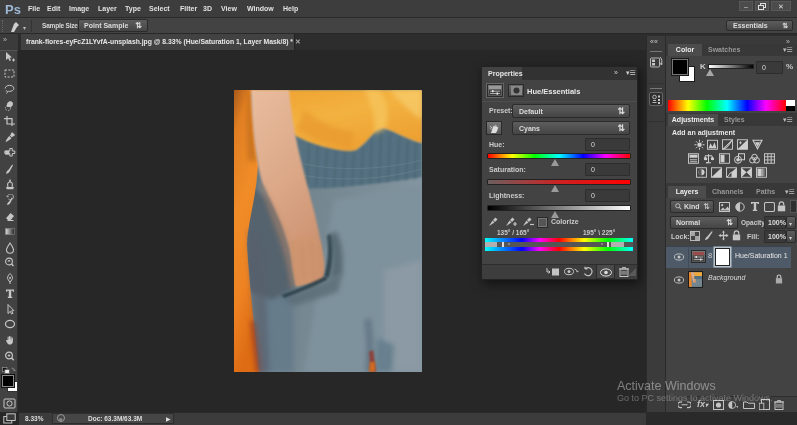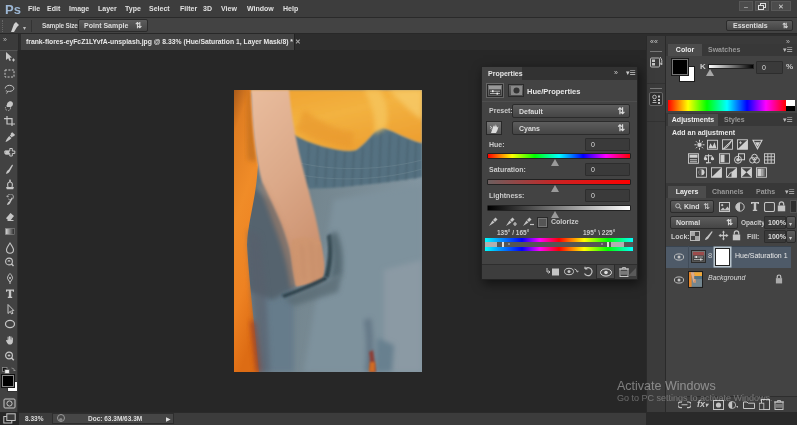--- a/index.html
+++ b/index.html
@@ -499,21 +499,21 @@
       <line x1="1" y1="5.2" x2="11" y2="5.2" stroke="#ccc" stroke-width="0.8"></line>
       <line x1="1" y1="7.5" x2="11" y2="7.5" stroke="#ccc" stroke-width="0.8"></line>
       <rect x="3" y="4.2" width="1.6" height="2" fill="#eee"></rect>
       <rect x="7.5" y="6.6" width="1.6" height="2" fill="#eee"></rect>
     </svg>
 <div class="abs" style="left:508px;top:84px;width:16px;height:13px;background:linear-gradient(#666,#4a4a4a);border:1px solid #2a2a2a;"></div>
 <svg class="abs" style="left:511px;top:86px;" width="11" height="9" viewBox="0 0 11 9">
       <rect x="0" y="0" width="11" height="9" fill="#888"></rect>
       <circle cx="5.5" cy="4.5" r="3" fill="#333"></circle>
     </svg>
-<div class="abs txt" style="left:527px;top:87px;font-size:7.5px;font-weight:bold;color:#e8e8e8;">Hue/Properties</div>
+<div class="abs txt" style="left:527px;top:87px;font-size:7.5px;font-weight:bold;color:#e8e8e8;">Hue/Essentials</div>
 <div class="abs" style="left:482px;top:101px;width:155px;height:1px;background:#383838;border-bottom:1px solid #4e4e4e;"></div>
 
 <div class="abs txt" style="left:489px;top:107px;font-size:7px;font-weight:bold;color:#ccc;">Preset:</div>
 <div class="abs dd" style="left:512px;top:104px;width:118px;height:14px;line-height:13px;padding-left:6px;font-weight:bold;">Default<span style="position:absolute;right:4px;top:0;font-size:9px;">⇅</span></div>
 
 <div class="abs" style="left:486px;top:121px;width:16px;height:14px;background:linear-gradient(#777,#555);border:1px solid #282828;"></div>
 <svg class="abs" style="left:489px;top:123px;" width="11" height="11" viewBox="0 0 11 11">
       <path d="M2 10 L4 4 L5 2.2 L5.8 4 L6 1 L7 4 L7.8 2 L8 4.5 L9.5 3.5 L8.5 7 L7 10 Z" fill="#ddd"></path>
       <path d="M1.2 3 L3 5 M1.2 5 L2.6 6.2" stroke="#ddd" stroke-width="0.8" fill="none"></path>
     </svg>

